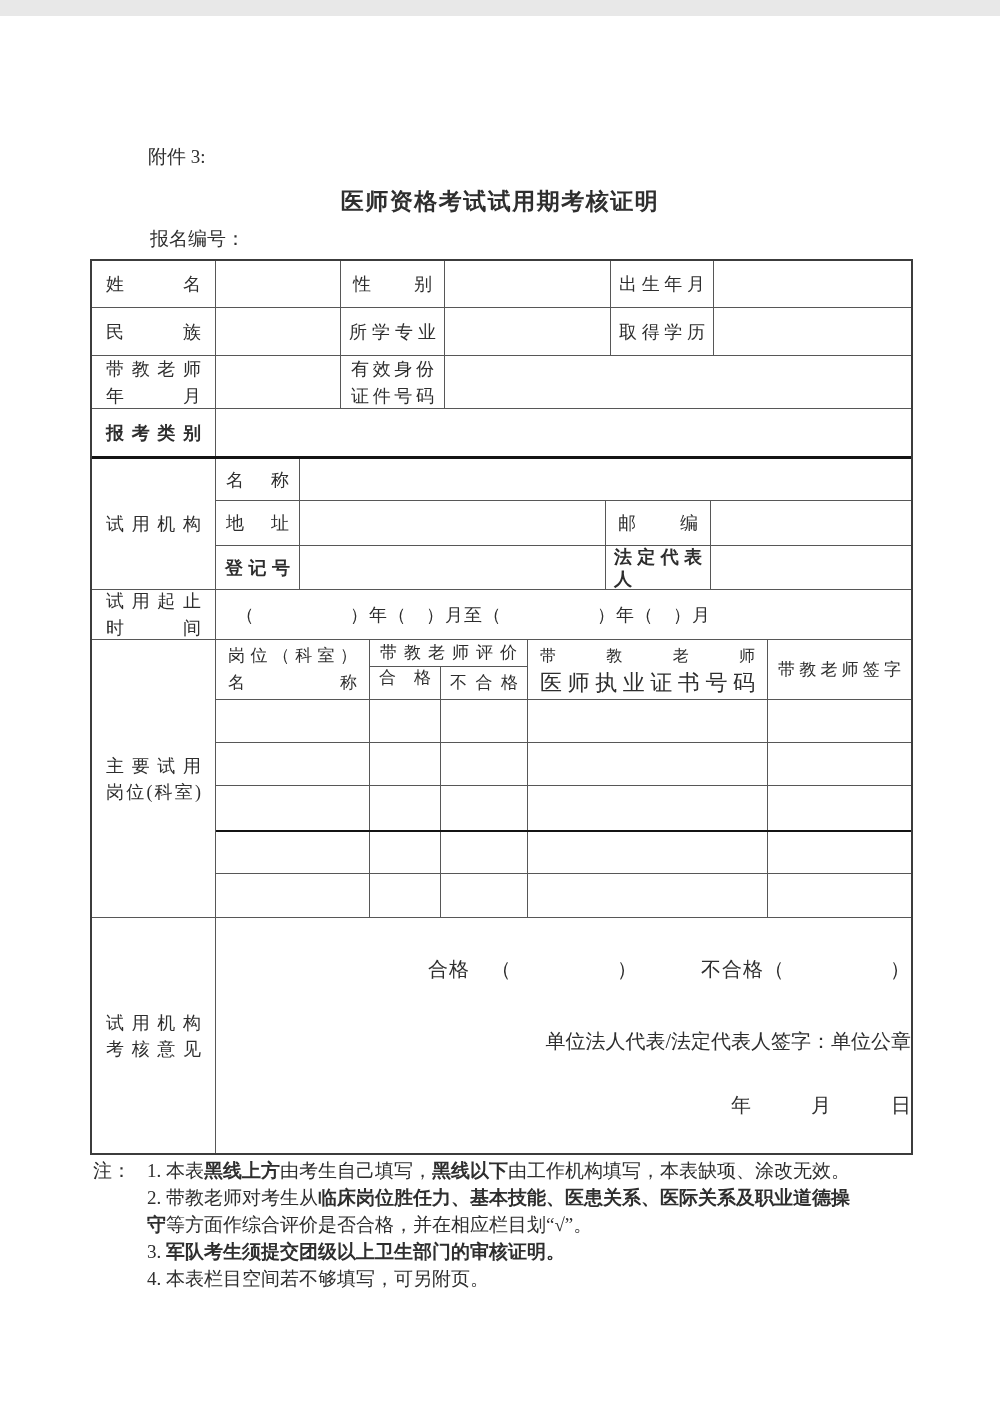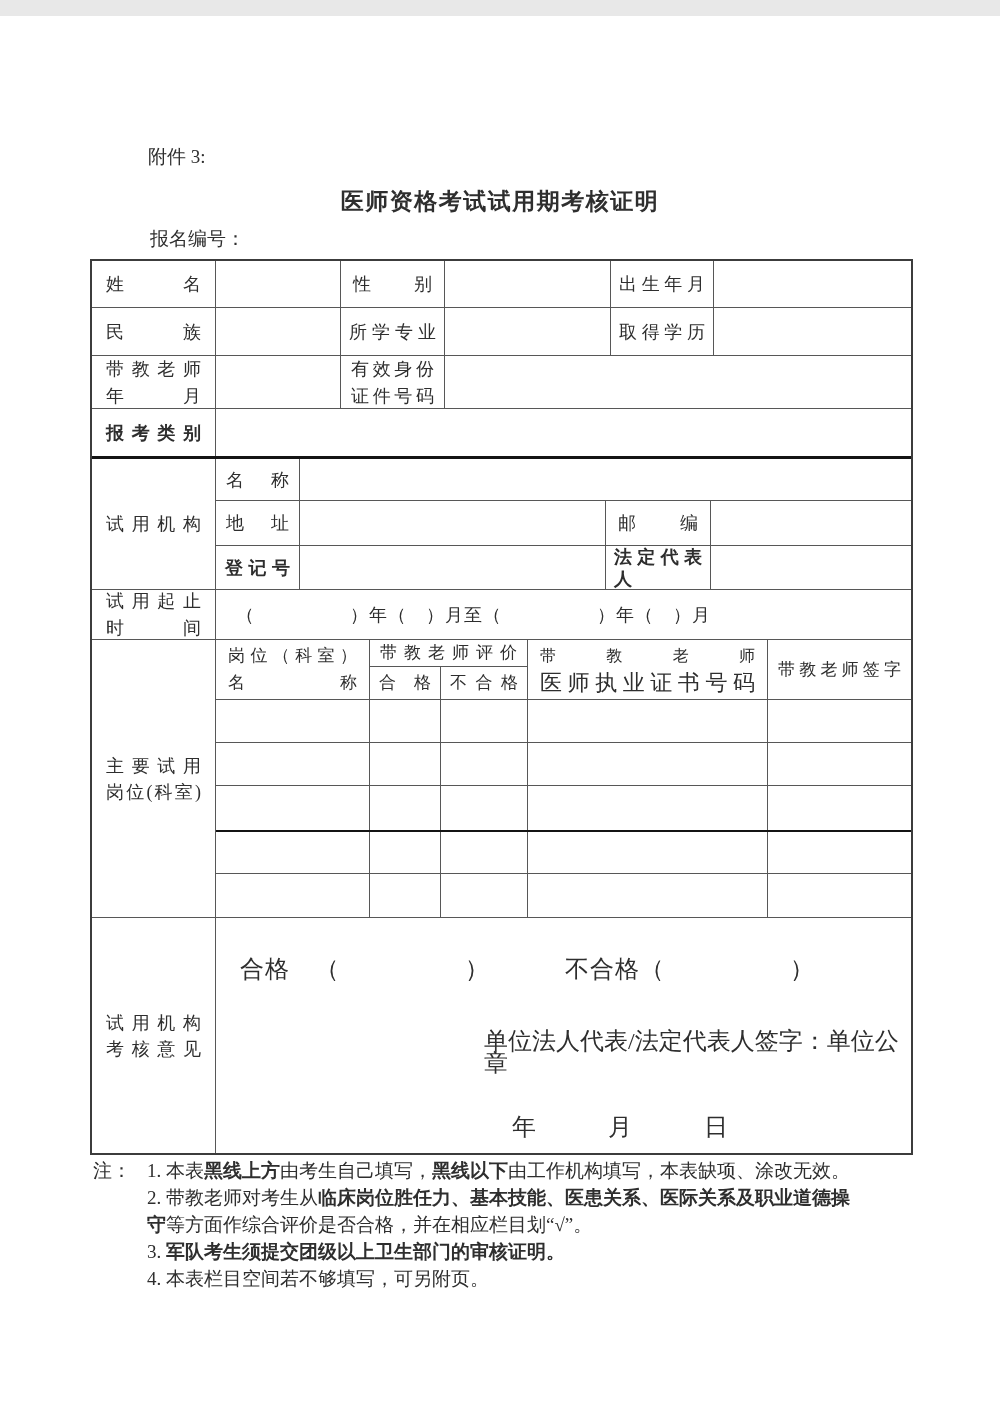--- a/index.html
+++ b/index.html
@@ -35,24 +35,24 @@
   .lblcol{width:124px;border-right:1px solid var(--ln);display:flex;flex-direction:column;
     justify-content:center;padding:0 14px;font-size:18px;flex-shrink:0;}
   .lblcol .jt{line-height:24px;}
   .gap-lg{gap:2px;}
   .rows{flex:1 1 auto;min-width:0;display:flex;flex-direction:column;}
   .val-text{padding-left:20px;font-size:18px;letter-spacing:1px;}
   
   .evalcol{width:158px;border-right:1px solid var(--ln);display:flex;flex-direction:column;flex-shrink:0;}
   .eval-top{height:27px;border-bottom:1px solid var(--ln);display:flex;align-items:center;padding:0 10px;font-size:17px;}
   .eval-bot{flex:1;display:flex;}
-  .eval-bot .pass{width:71px;border-right:1px solid var(--ln);display:flex;align-items:center;padding:0 9px;font-size:17px;flex-shrink:0;}
+  .eval-bot .pass{width:71px;border-right:1px solid var(--ln);display:flex;align-items:flex-start;padding:0 9px;font-size:17px;flex-shrink:0;}
   .eval-bot .fail{flex:1;display:flex;align-items:center;padding:0 9px;font-size:17px;}
   
-  .assess-content{flex:1 1 auto;display:block;font-size:24px;padding-left:24px;}
+  .assess-content{flex:1 1 auto;display:block;font-size:20px;padding-left:24px;text-align:right;}
   .assess-l1{margin-top:40px;line-height:22px;letter-spacing:1px;}
   .assess-l2{margin-top:50px;margin-left:244px;line-height:22px;}
   .assess-l3{margin-top:42px;margin-left:272px;line-height:22px;}
   
   .notes{position:absolute;left:93px;top:1141px;width:824px;font-size:19px;}
   .notes p{line-height:27px;white-space:nowrap;}
   .notes p.ind{margin-left:54px;}
   .note-prefix{display:inline-block;width:54px;}
   .b{font-weight:700;}
 </style>

